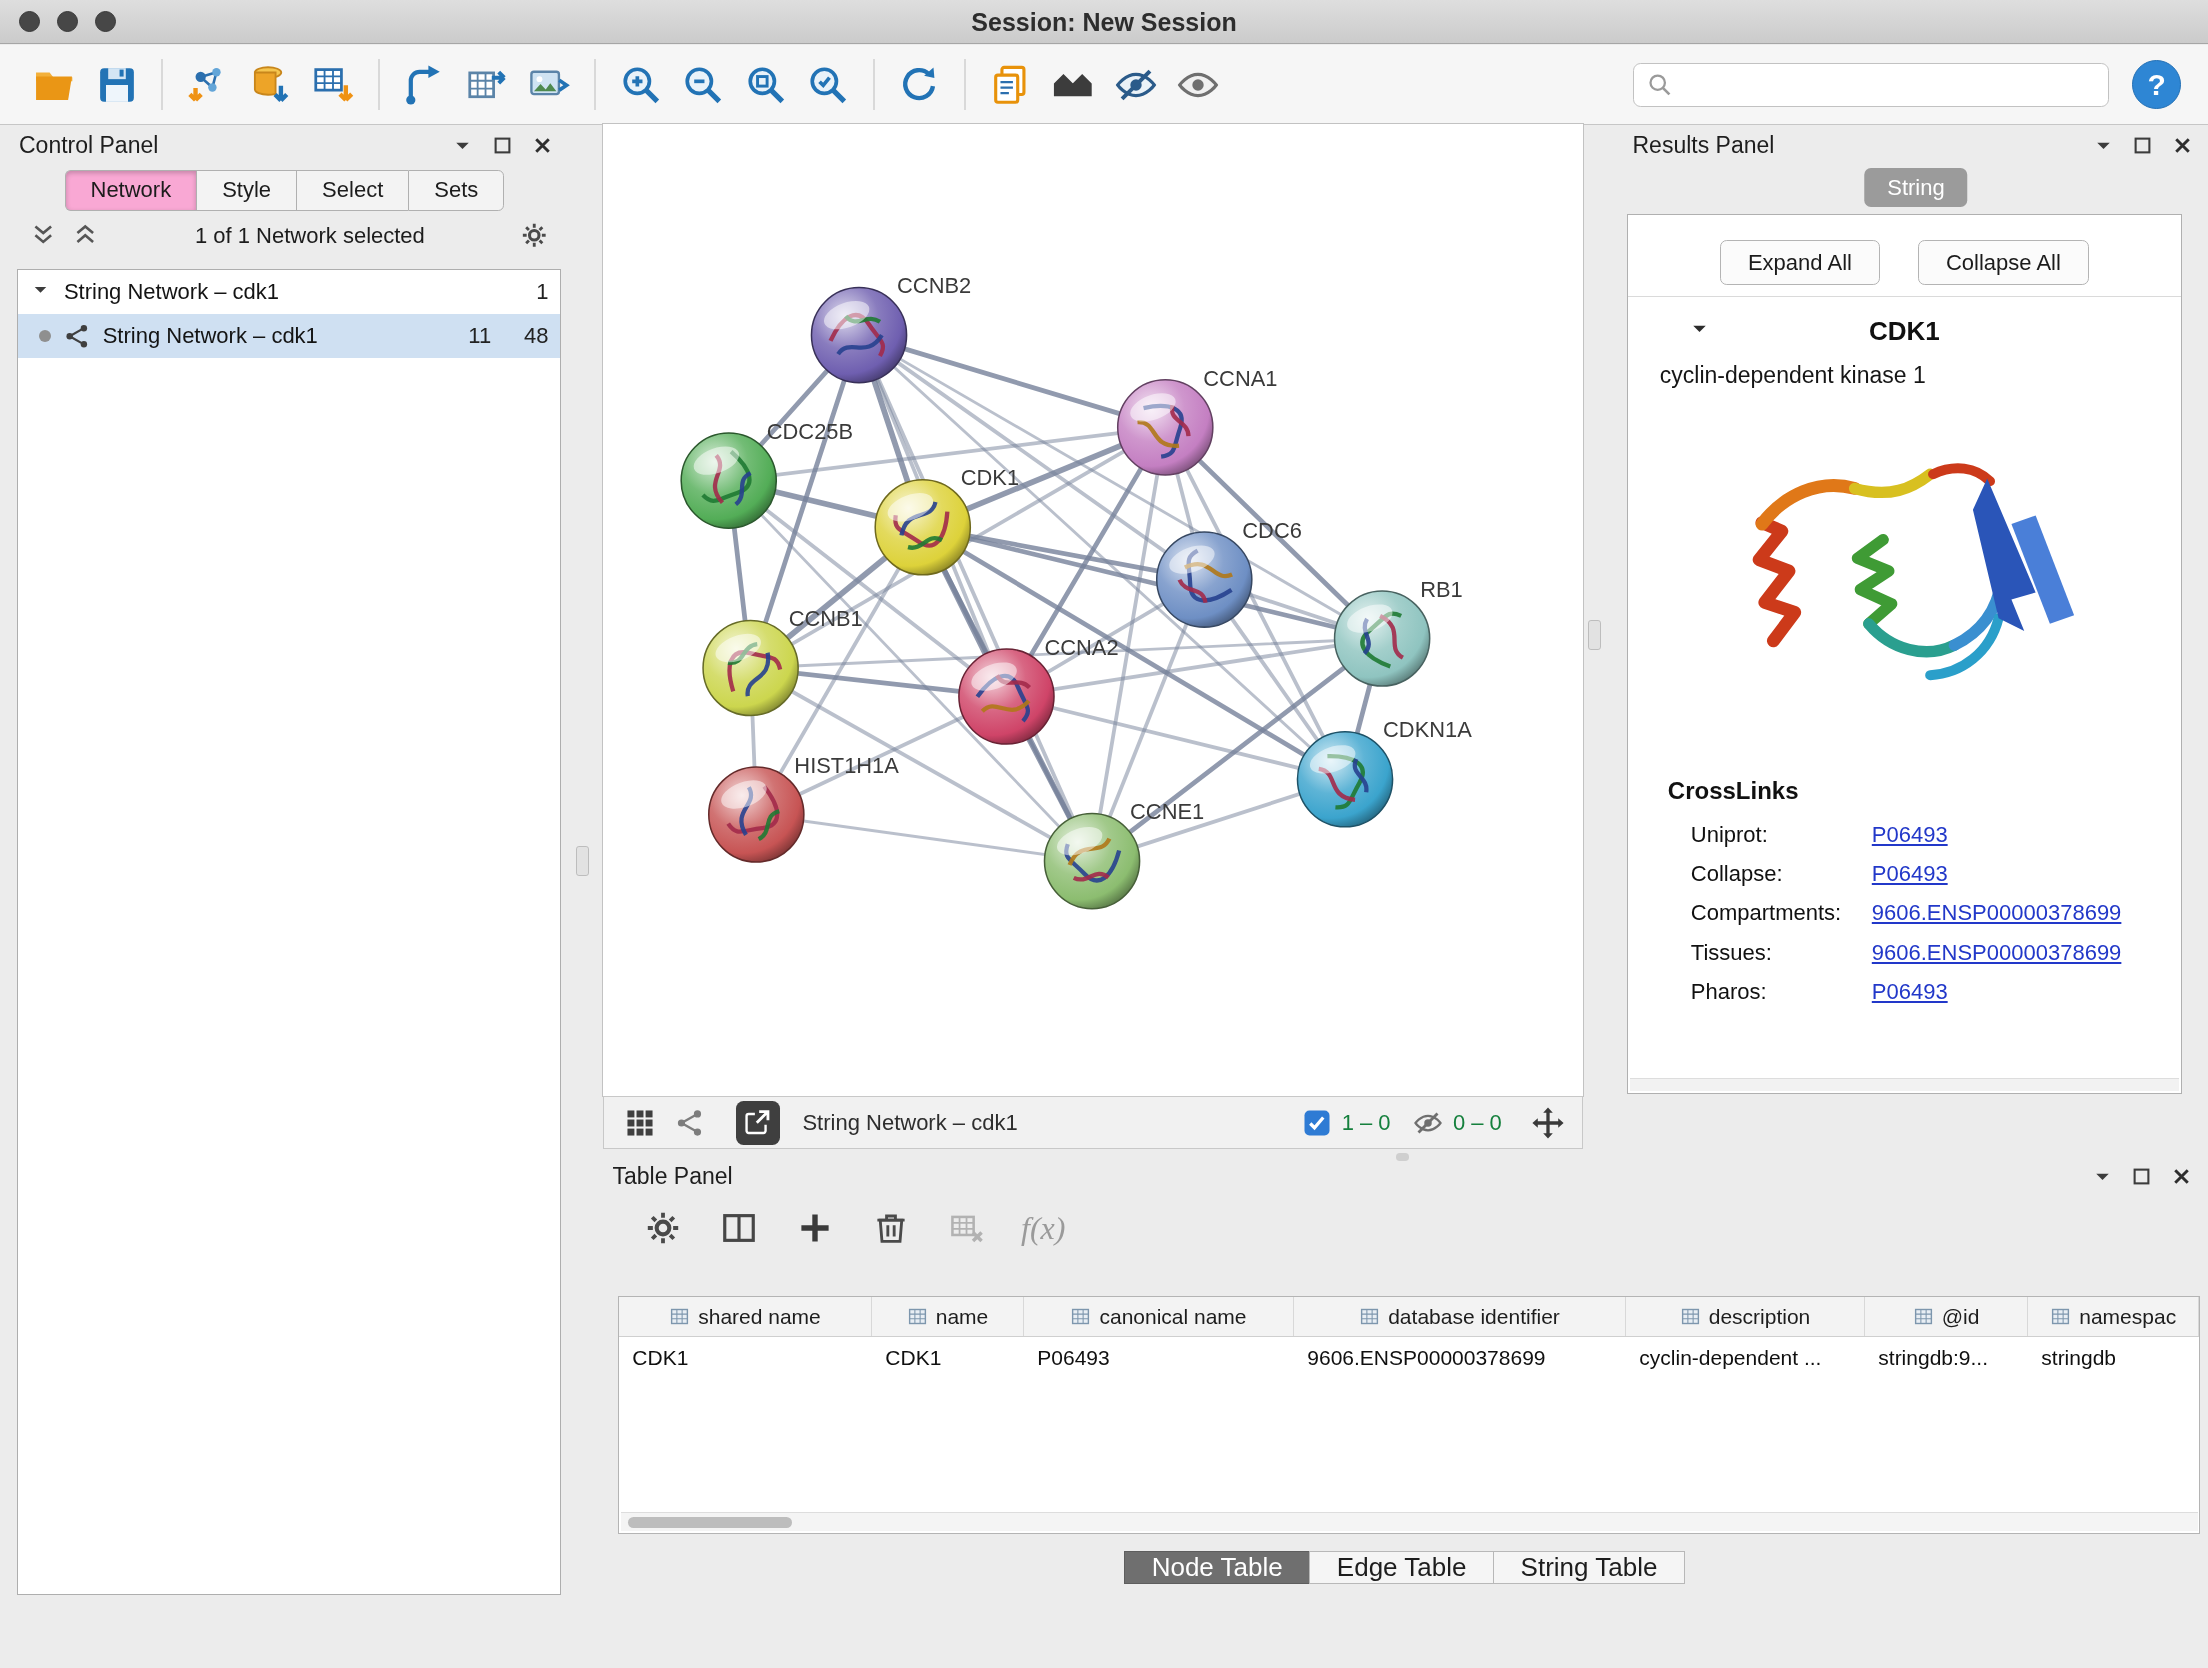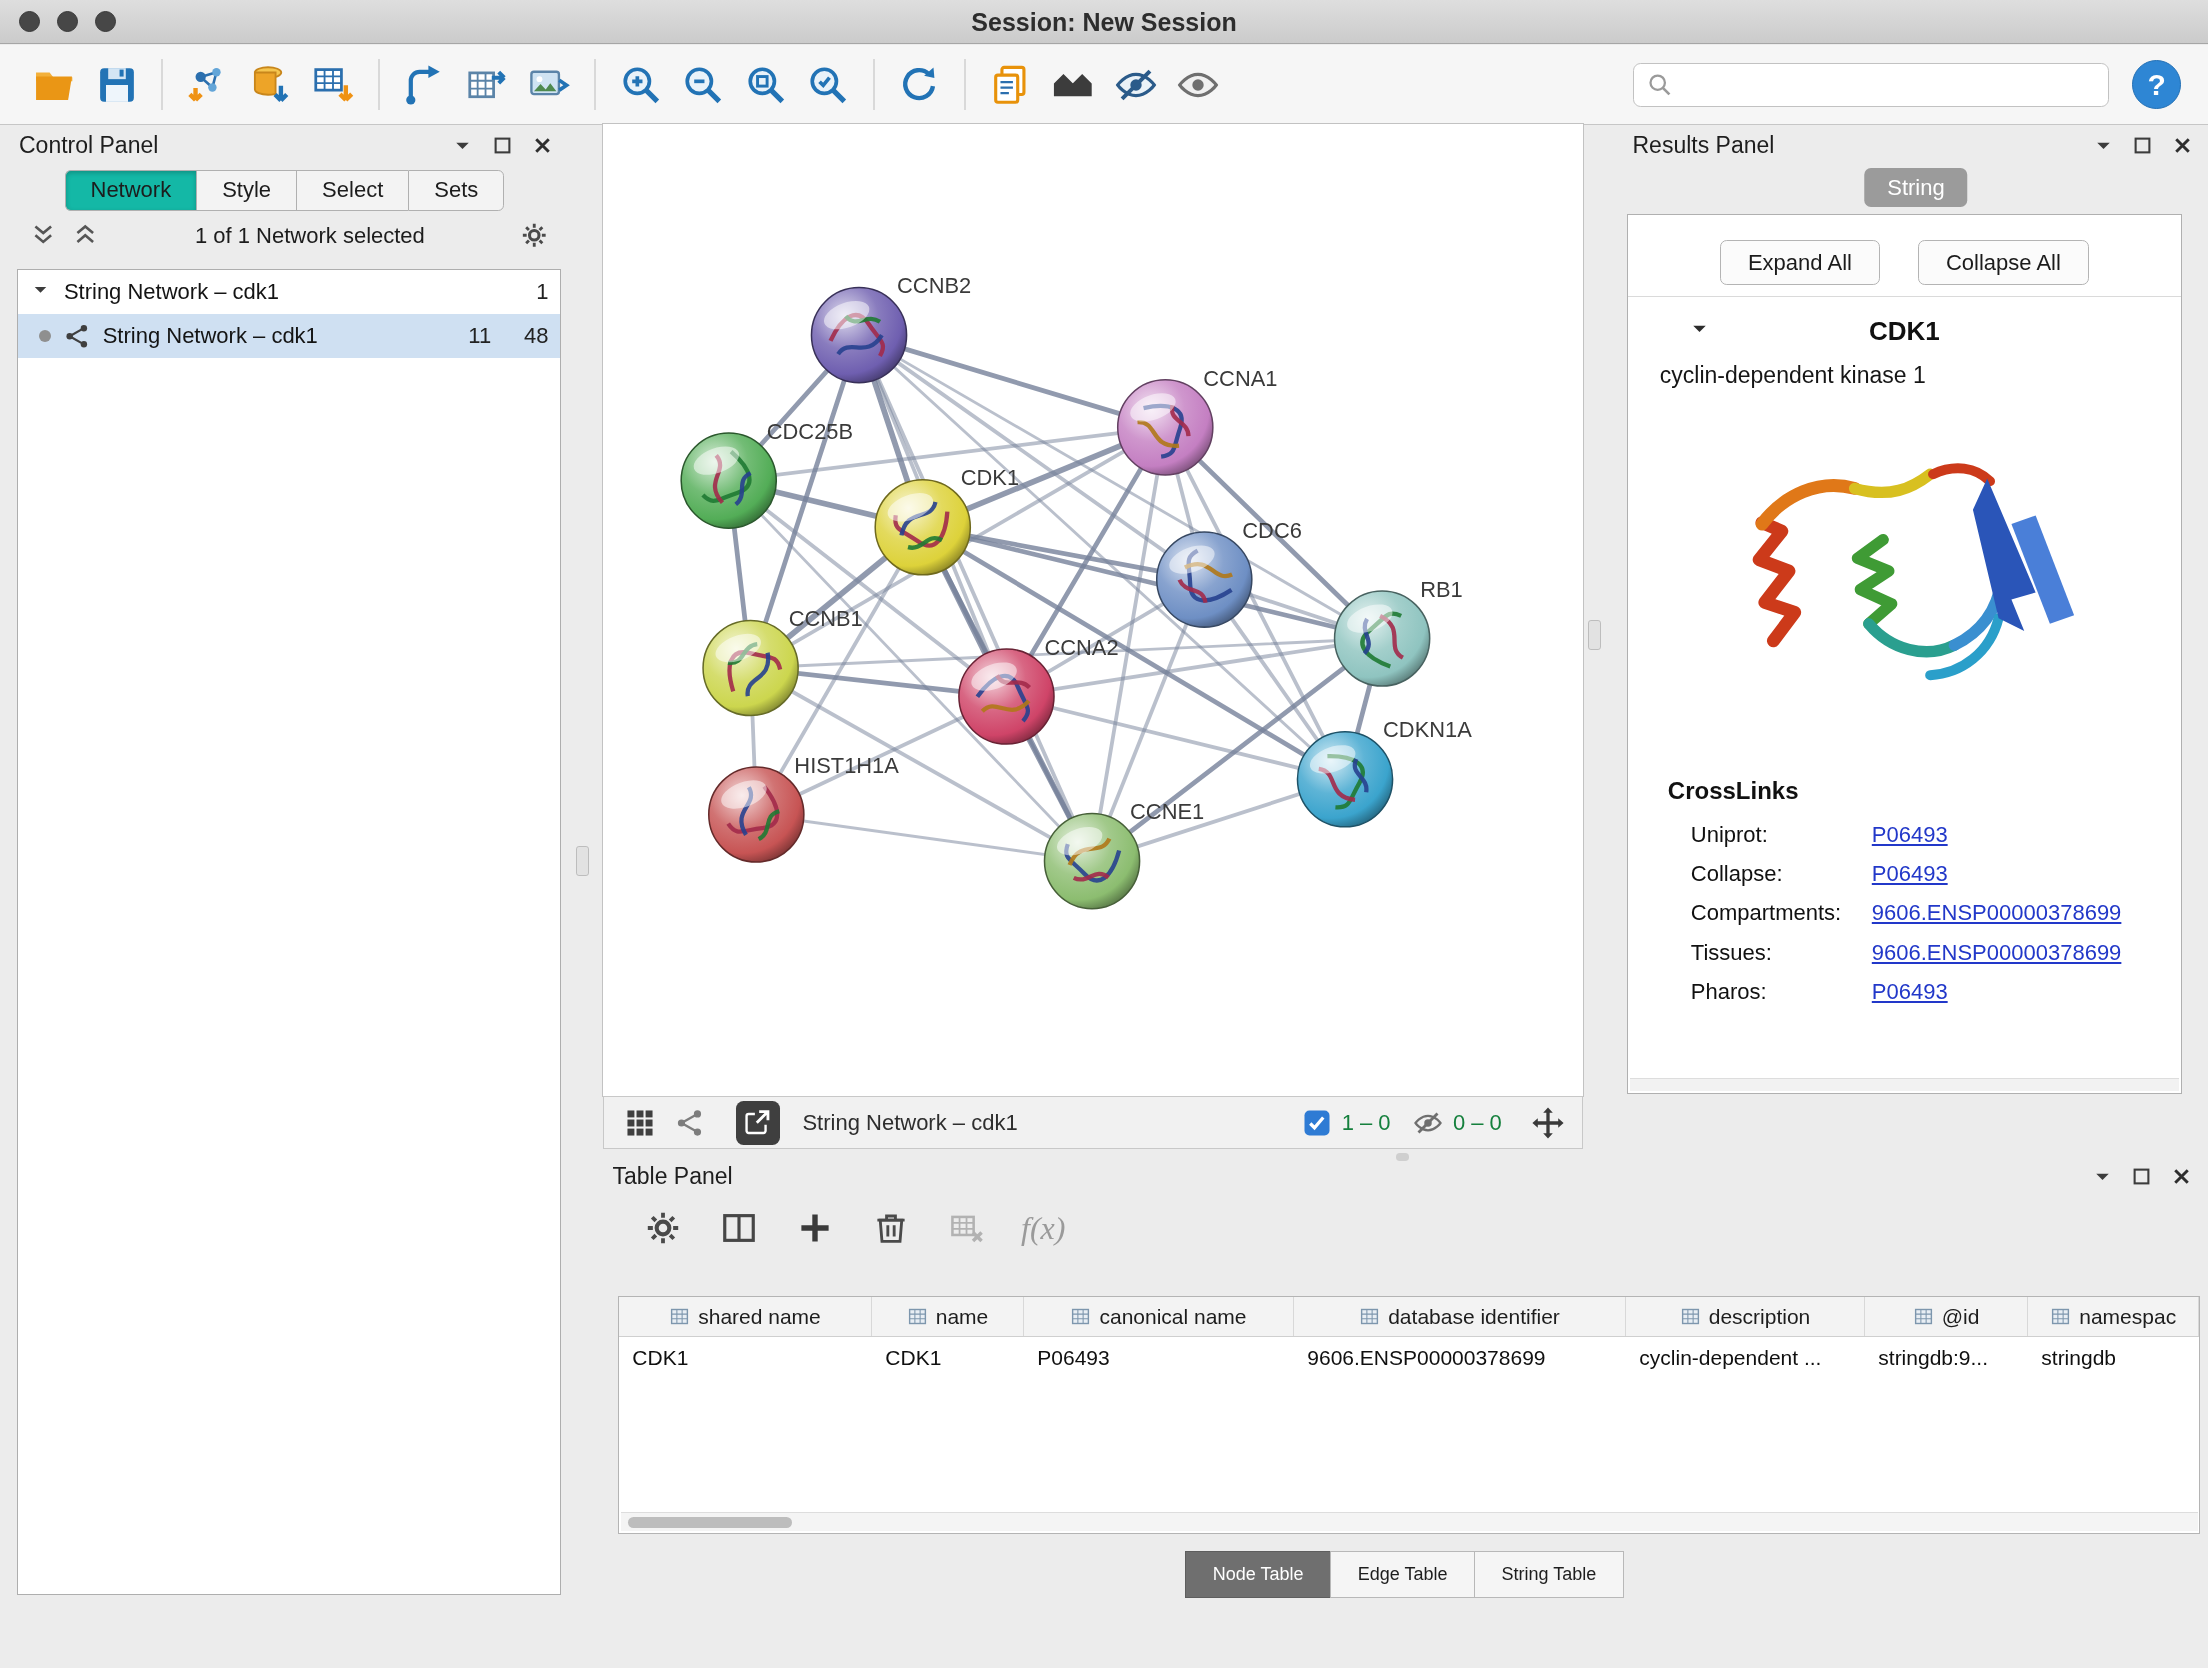--- a/index.html
+++ b/index.html
@@ -39,21 +39,21 @@
   .panel-btns .icon-btn { width:34px; height:34px; margin:0; }
   .panel-btns .icon-btn svg { width:25px; height:25px; }
 
   
   .control-panel { position:absolute; left:9.5px; top:126px; width:559px; height:1469px; }
   .cp-tabs { display:flex; margin:5.7px 0 0 55px; }
   .cp-tab { padding:6.7px 25px; font-size:22px; color:#1c1c1c; background:#f3f3f3;
     border:1px solid #b0b0b0; border-right:none; }
   .cp-tab:first-child { border-radius:5.7px 0 0 5.7px; }
   .cp-tab:last-child { border-right:1px solid #b0b0b0; border-radius:0 5.7px 5.7px 0; }
-  .cp-tab.selected { background:#14b8a6; box-shadow:inset 0 1.9px 4.8px rgba(0,0,0,.22); }
+  .cp-tab.selected { background:#f9a8d4; box-shadow:inset 0 1.9px 4.8px rgba(0,0,0,.22); }
   .cp-status { display:flex; align-items:center; height:49px; padding:0 13.3px; font-size:22px; color:#1c1c1c; }
   .cp-status .icon-btn { width:38px; height:38px; margin:0 1.9px; }
   .cp-status .icon-btn svg { width:28.5px; height:28.5px; }
   .cp-status .spacer { flex:1; }
   .tree { position:absolute; left:7.6px; right:7.6px; top:143px; bottom:0; background:#fff;
     border:1.9px solid #aeaeae; font-size:22px; overflow:hidden; }
   .tree-row { display:flex; align-items:center; height:44px; gap:11.4px; padding:0 11.4px; color:#141414; }
   .tree-row.selected { background:#cfe0f2; }
   .tree-row .disc svg { width:23px; height:23px; }
   .tree-row .ic-sm { width:28.5px; height:28.5px; }
@@ -120,21 +120,21 @@
   .th { display:flex; align-items:center; justify-content:center; gap:8px; font-size:21px;
     color:#1d1d1d; border-right:1px solid #d8d8d8; white-space:nowrap; overflow:hidden; }
   .th svg { width:21px; height:21px; flex:none; }
   .t-row { display:flex; height:42px; align-items:center; font-size:21px; color:#101010; }
   .td { padding-left:13.3px; white-space:nowrap; overflow:hidden; }
   .t-hscroll { position:absolute; left:1.9px; right:1.9px; bottom:1.9px; height:19px; background:#f4f4f4;
     border-top:1px solid #ddd; }
   .t-thumb { position:absolute; left:7.6px; top:3.8px; width:164px; height:11.4px; background:#bdbdbd;
     border-radius:5.7px; }
   .tp-tabs { position:absolute; left:0; right:0; top:394px; display:flex; justify-content:center; }
-  .tp-tab { font-size:18px; padding:12px 27px; background:#f5f5f5; border:1.9px solid #b8b8b8;
+  .tp-tab { font-size:26px; padding:0 27px; background:#f5f5f5; border:1.9px solid #b8b8b8;
     color:#1d1d1d; margin-left:-1.9px; }
   .tp-tab.selected { background:#6f6f6f; color:#fff; border-color:#5e5e5e; }
 
   
   .statusbar { position:absolute; left:0; bottom:0; width:100%; height:57px; background:#e9e9e9;
     border-top:1.9px solid #c4c4c4; display:flex; align-items:center; padding:0 21px; gap:23px; }
   .statusbar .icon-btn { width:53px; height:44px; margin:0; }
   .statusbar .icon-btn svg { width:38px; height:38px; }
   .statusbar .icon-btn:nth-child(2) { background:#fdfdfd; border:1.9px solid #c6c6c6; border-radius:6.7px; }
   .memory-btn { margin-left:auto; display:flex; align-items:center; gap:11.4px; background:#fdfdfd;

